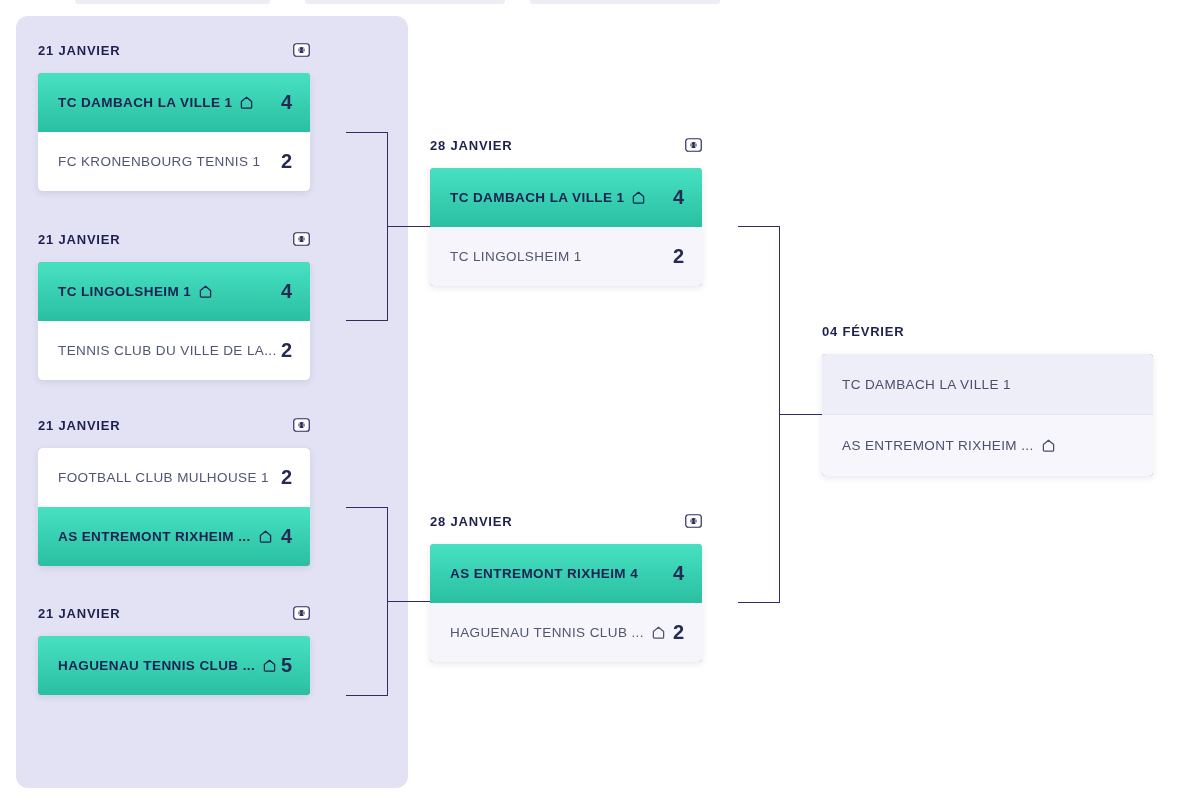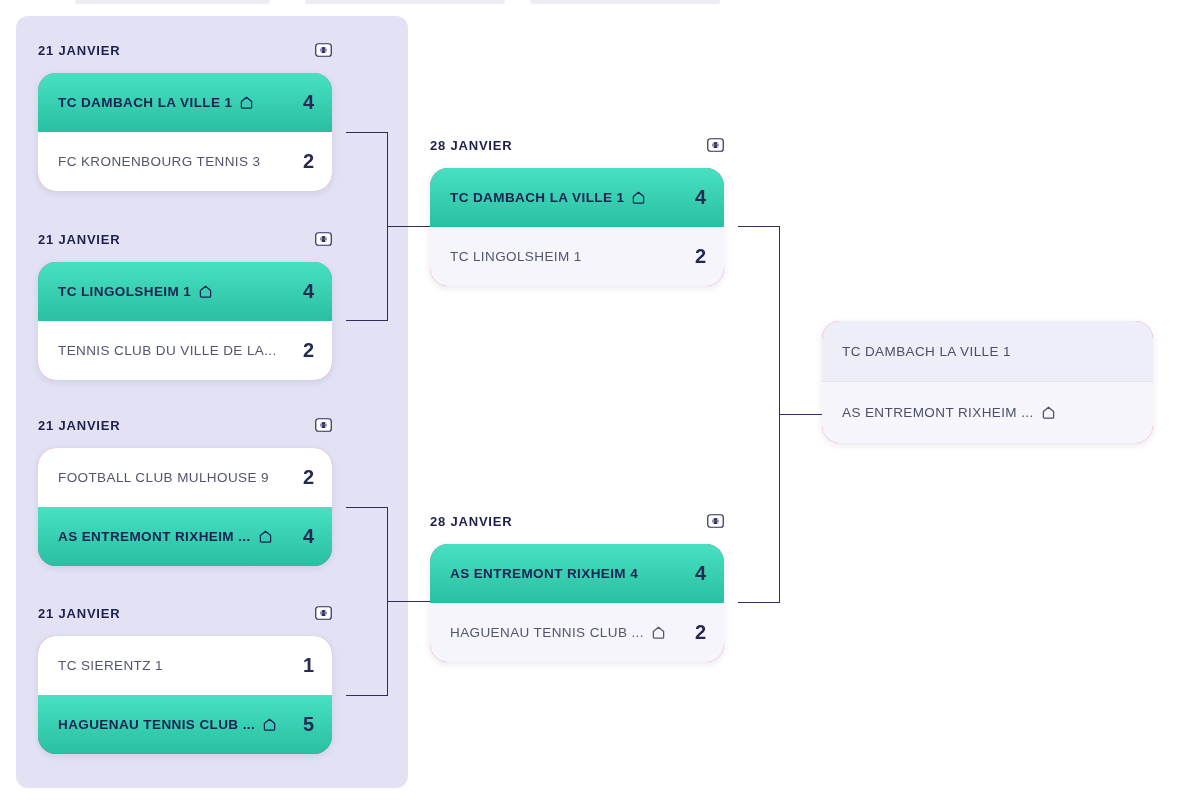--- a/index.html
+++ b/index.html
@@ -24,27 +24,27 @@
   .bracket{position:absolute;border-top:1.5px solid #2e2e62;border-bottom:1.5px solid #2e2e62;border-right:1.5px solid #2e2e62;box-sizing:border-box;}
   .bracketA{left:346px;top:132px;width:42px;height:189px;}
   .bracketB{left:346px;top:507px;width:42px;height:189px;}
   .bracketC{left:738px;top:226px;width:42px;height:377px;}
   .stub{position:absolute;height:0;border-top:1.5px solid #2e2e62;width:42px;}
   .stubA{left:388px;top:226px;}
   .stubB{left:388px;top:601px;}
   .stubC{left:780px;top:414px;}
 
   
-  .match{position:absolute;width:294px;z-index:2;}
+  .match{position:absolute;width:272px;z-index:2;}
   .match.final{width:331px;}
   .match-header{height:20px;display:flex;align-items:center;justify-content:space-between;margin-bottom:13px;padding-right:0px;}
   .date{font-size:13px;font-weight:700;color:#1e2150;letter-spacing:0.8px;}
   .ball-badge{display:inline-flex;align-items:center;justify-content:center;cursor:pointer;}
 
-  .card{border-radius:18px;overflow:hidden;box-shadow:0 2px 7px rgba(30,33,80,0.10);background:#ec4899;}
+  .card{border-radius:4px;overflow:hidden;box-shadow:0 2px 7px rgba(30,33,80,0.10);background:#ec4899;}
   .row{height:59px;display:flex;align-items:center;padding:0 18px 0 20px;background:#ffffff;box-sizing:border-box;cursor:pointer;}
   .name{flex:1;min-width:0;font-size:13.5px;letter-spacing:0.4px;color:#51566f;display:flex;align-items:center;gap:7px;white-space:nowrap;}
   .score{font-size:20px;font-weight:700;color:#252a52;margin-left:10px;}
   .row.winner{background:linear-gradient(180deg,#47e1c2 0%,#2abfa2 100%);}
   .row.winner .name{color:#1b2150;font-weight:700;}
 
   .match.mid .row.loser{background:#f5f5fb;}
   .match.final .row{height:61px;}
   .match.final .row.r1{background:#eeeef8;border-bottom:1px solid #e6e6f2;}
   .match.final .row.r2{background:#f6f6fc;}
@@ -86,21 +86,21 @@
         <span class="home-icon">
             <svg width="15" height="15" viewBox="0 0 24 24" fill="none" stroke="currentColor" stroke-width="2" stroke-linecap="round" stroke-linejoin="round">
               <path d="M3.8 10.3 12 3.6l8.2 6.7V19.4a1.6 1.6 0 0 1-1.6 1.6H5.4a1.6 1.6 0 0 1-1.6-1.6Z"></path>
             </svg>
           </span>
       </span>
       <span class="score">4</span>
     </div>
     <div class="row loser">
       <span class="name">
-          <span>FC KRONENBOURG TENNIS 3</span>
+          <span>FC KRONENBOURG TENNIS 1</span>
         </span>
       <span class="score">2</span>
     </div>
   </div>
 </div>
 
 <div class="match" style="left:38px;top:229px;">
   <div class="match-header">
     <span class="date">21 JANVIER</span>
     <span class="ball-badge">
@@ -139,21 +139,21 @@
       <svg width="17" height="14" viewBox="0 0 17 14">
           <rect x="0.75" y="0.75" width="15.5" height="12.5" rx="2.6" fill="#fff" stroke="#2e2e62" stroke-width="1.2"></rect>
           <circle cx="8.5" cy="7" r="3.1" fill="#2e2e62"></circle>
           <path d="M6.3 4.8 a4.2 4.2 0 0 1 0 4.4 M10.7 4.8 a4.2 4.2 0 0 0 0 4.4" stroke="#fff" stroke-width="0.7" fill="none"></path>
         </svg>
     </span>
   </div>
   <div class="card">
     <div class="row loser">
       <span class="name">
-          <span>FOOTBALL CLUB MULHOUSE 9</span>
+          <span>FOOTBALL CLUB MULHOUSE 1</span>
         </span>
       <span class="score">2</span>
     </div>
     <div class="row winner">
       <span class="name">
           <span>AS ENTREMONT RIXHEIM ...</span>
         <span class="home-icon">
             <svg width="15" height="15" viewBox="0 0 24 24" fill="none" stroke="currentColor" stroke-width="2" stroke-linecap="round" stroke-linejoin="round">
               <path d="M3.8 10.3 12 3.6l8.2 6.7V19.4a1.6 1.6 0 0 1-1.6 1.6H5.4a1.6 1.6 0 0 1-1.6-1.6Z"></path>
             </svg>
@@ -169,26 +169,20 @@
     <span class="date">21 JANVIER</span>
     <span class="ball-badge">
       <svg width="17" height="14" viewBox="0 0 17 14">
           <rect x="0.75" y="0.75" width="15.5" height="12.5" rx="2.6" fill="#fff" stroke="#2e2e62" stroke-width="1.2"></rect>
           <circle cx="8.5" cy="7" r="3.1" fill="#2e2e62"></circle>
           <path d="M6.3 4.8 a4.2 4.2 0 0 1 0 4.4 M10.7 4.8 a4.2 4.2 0 0 0 0 4.4" stroke="#fff" stroke-width="0.7" fill="none"></path>
         </svg>
     </span>
   </div>
   <div class="card">
-    <div class="row loser">
-      <span class="name">
-          <span>TC SIERENTZ 1</span>
-        </span>
-      <span class="score">1</span>
-    </div>
     <div class="row winner">
       <span class="name">
           <span>HAGUENAU TENNIS CLUB ...</span>
         <span class="home-icon">
             <svg width="15" height="15" viewBox="0 0 24 24" fill="none" stroke="currentColor" stroke-width="2" stroke-linecap="round" stroke-linejoin="round">
               <path d="M3.8 10.3 12 3.6l8.2 6.7V19.4a1.6 1.6 0 0 1-1.6 1.6H5.4a1.6 1.6 0 0 1-1.6-1.6Z"></path>
             </svg>
           </span>
       </span>
       <span class="score">5</span>
@@ -254,20 +248,23 @@
               <path d="M3.8 10.3 12 3.6l8.2 6.7V19.4a1.6 1.6 0 0 1-1.6 1.6H5.4a1.6 1.6 0 0 1-1.6-1.6Z"></path>
             </svg>
           </span>
       </span>
       <span class="score">2</span>
     </div>
   </div>
 </div>
 
 <div class="match final" style="left:822px;top:321px;">
+  <div class="match-header">
+    <span class="date">04 FÉVRIER</span>
+  </div>
   <div class="card">
     <div class="row r1">
       <span class="name">
           <span>TC DAMBACH LA VILLE 1</span>
         </span>
     </div>
     <div class="row r2">
       <span class="name">
           <span>AS ENTREMONT RIXHEIM ...</span>
         <span class="home-icon">

